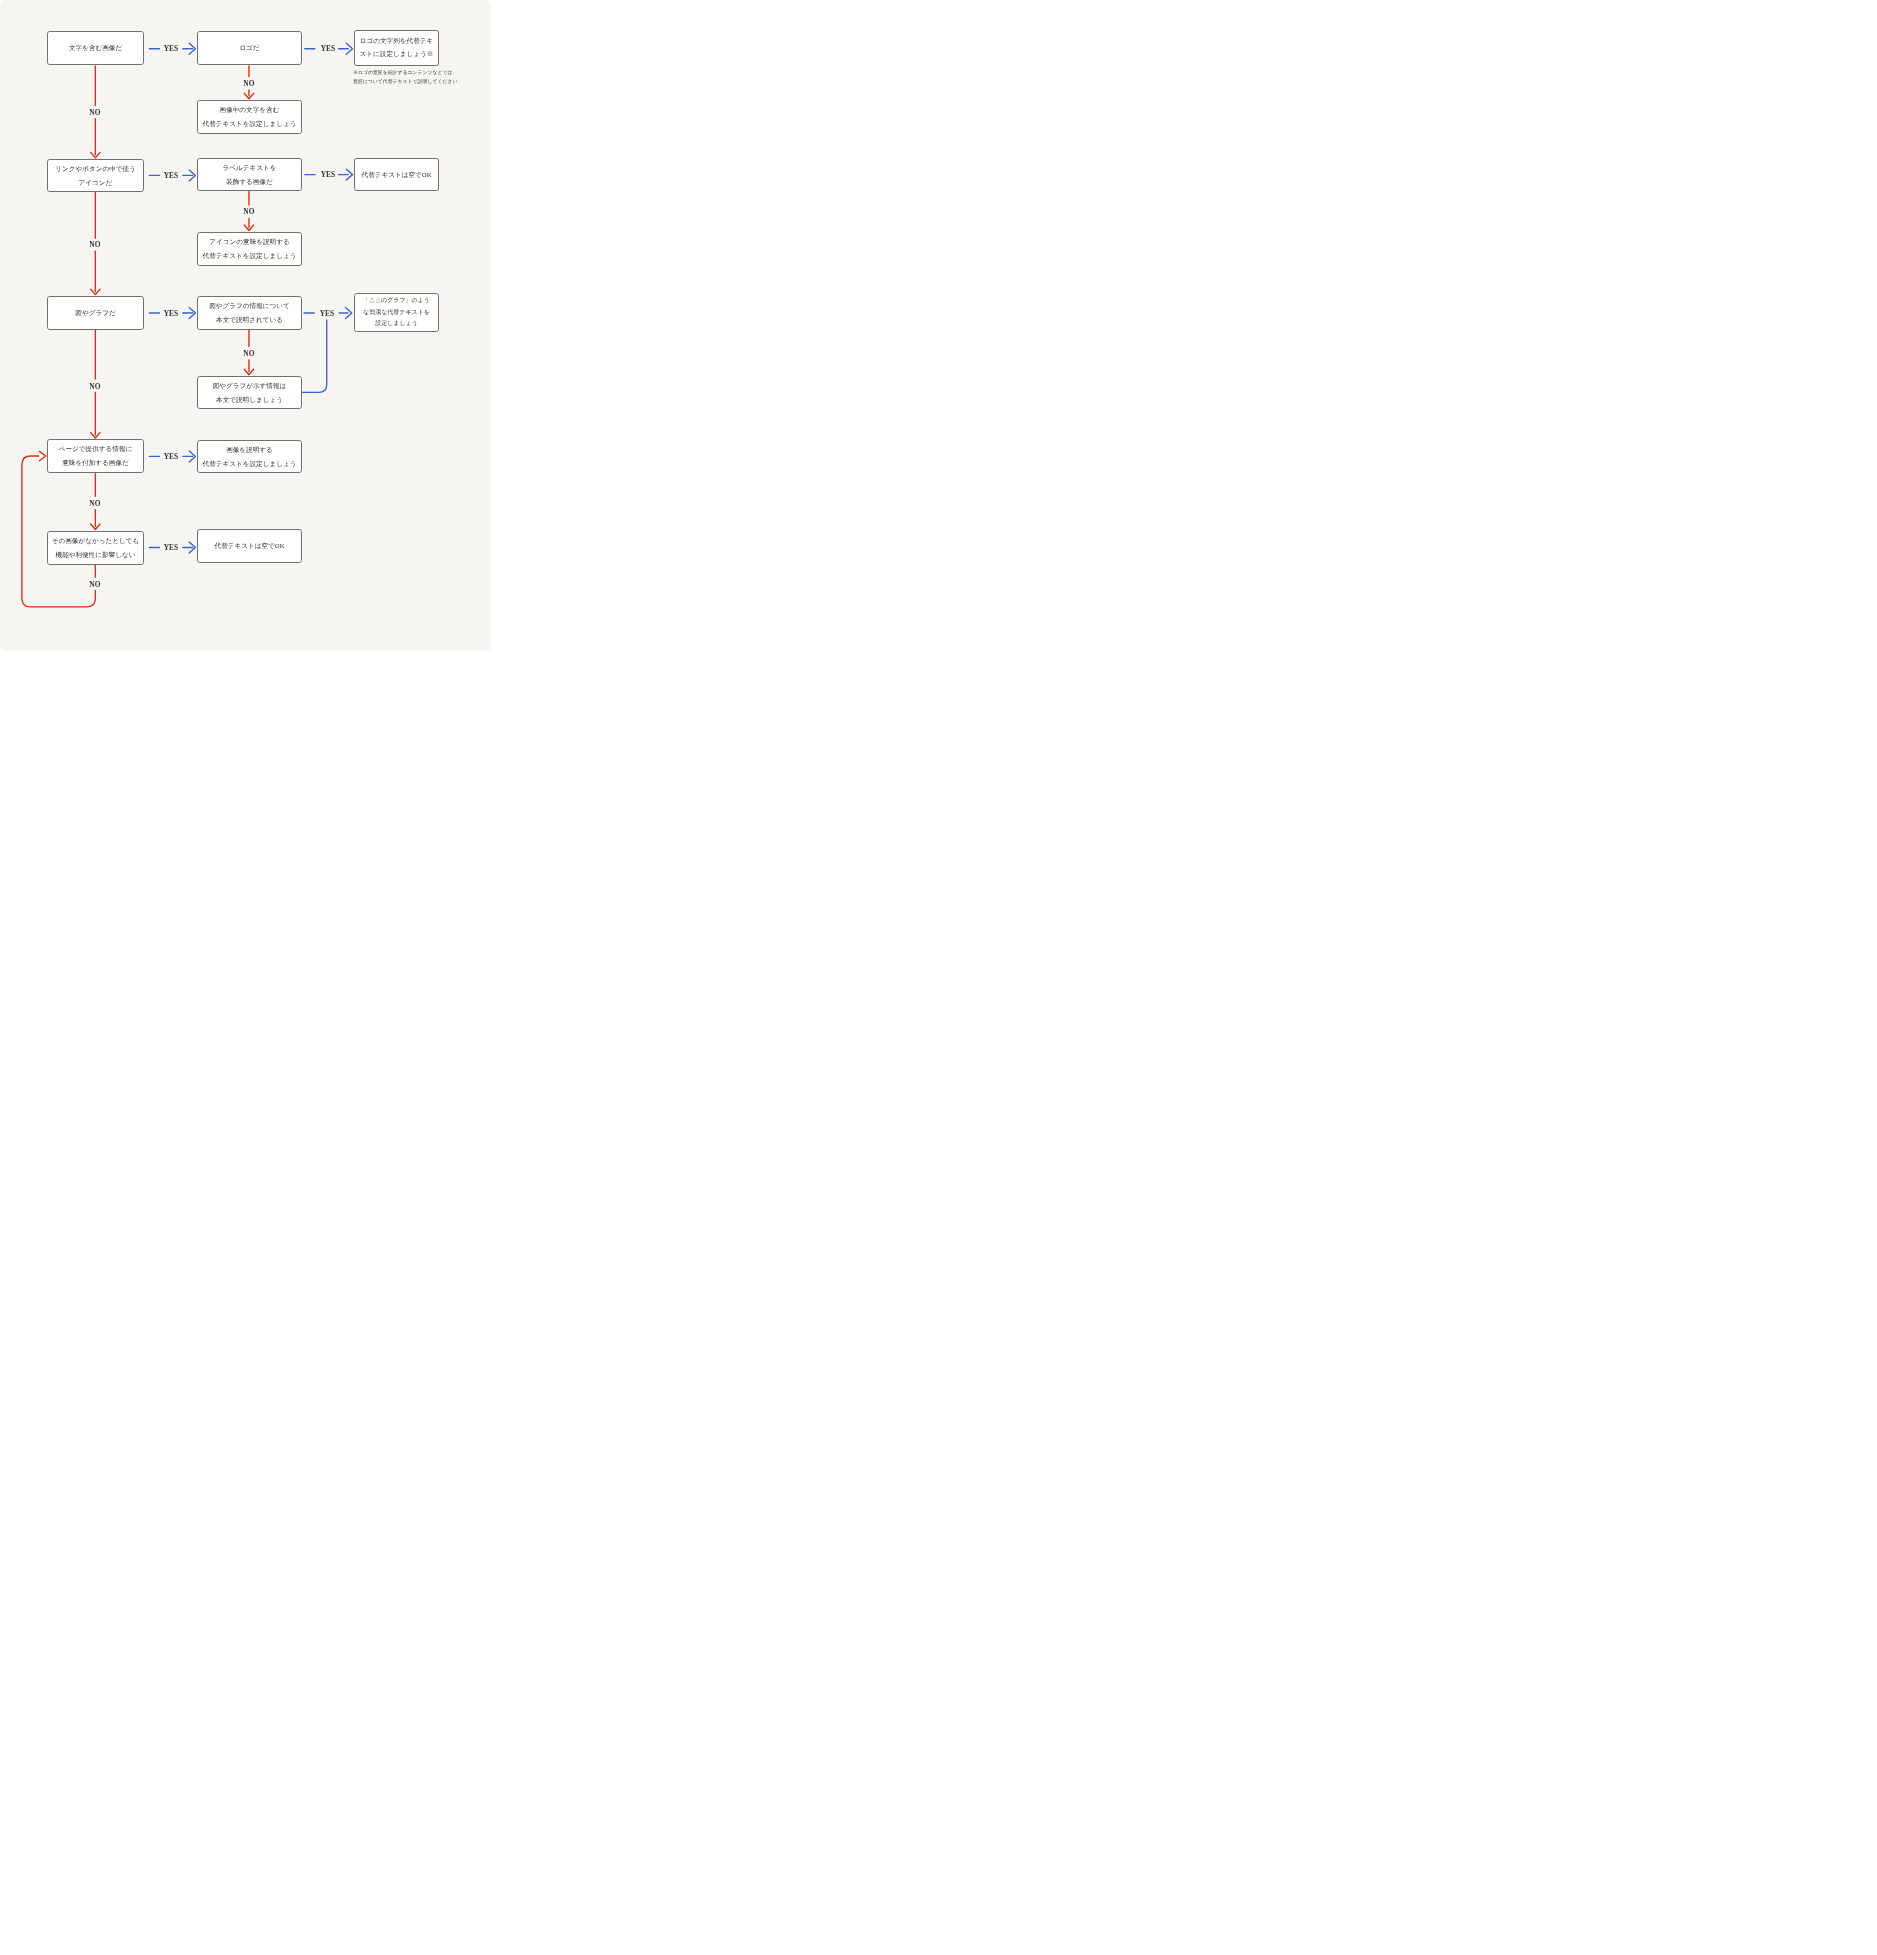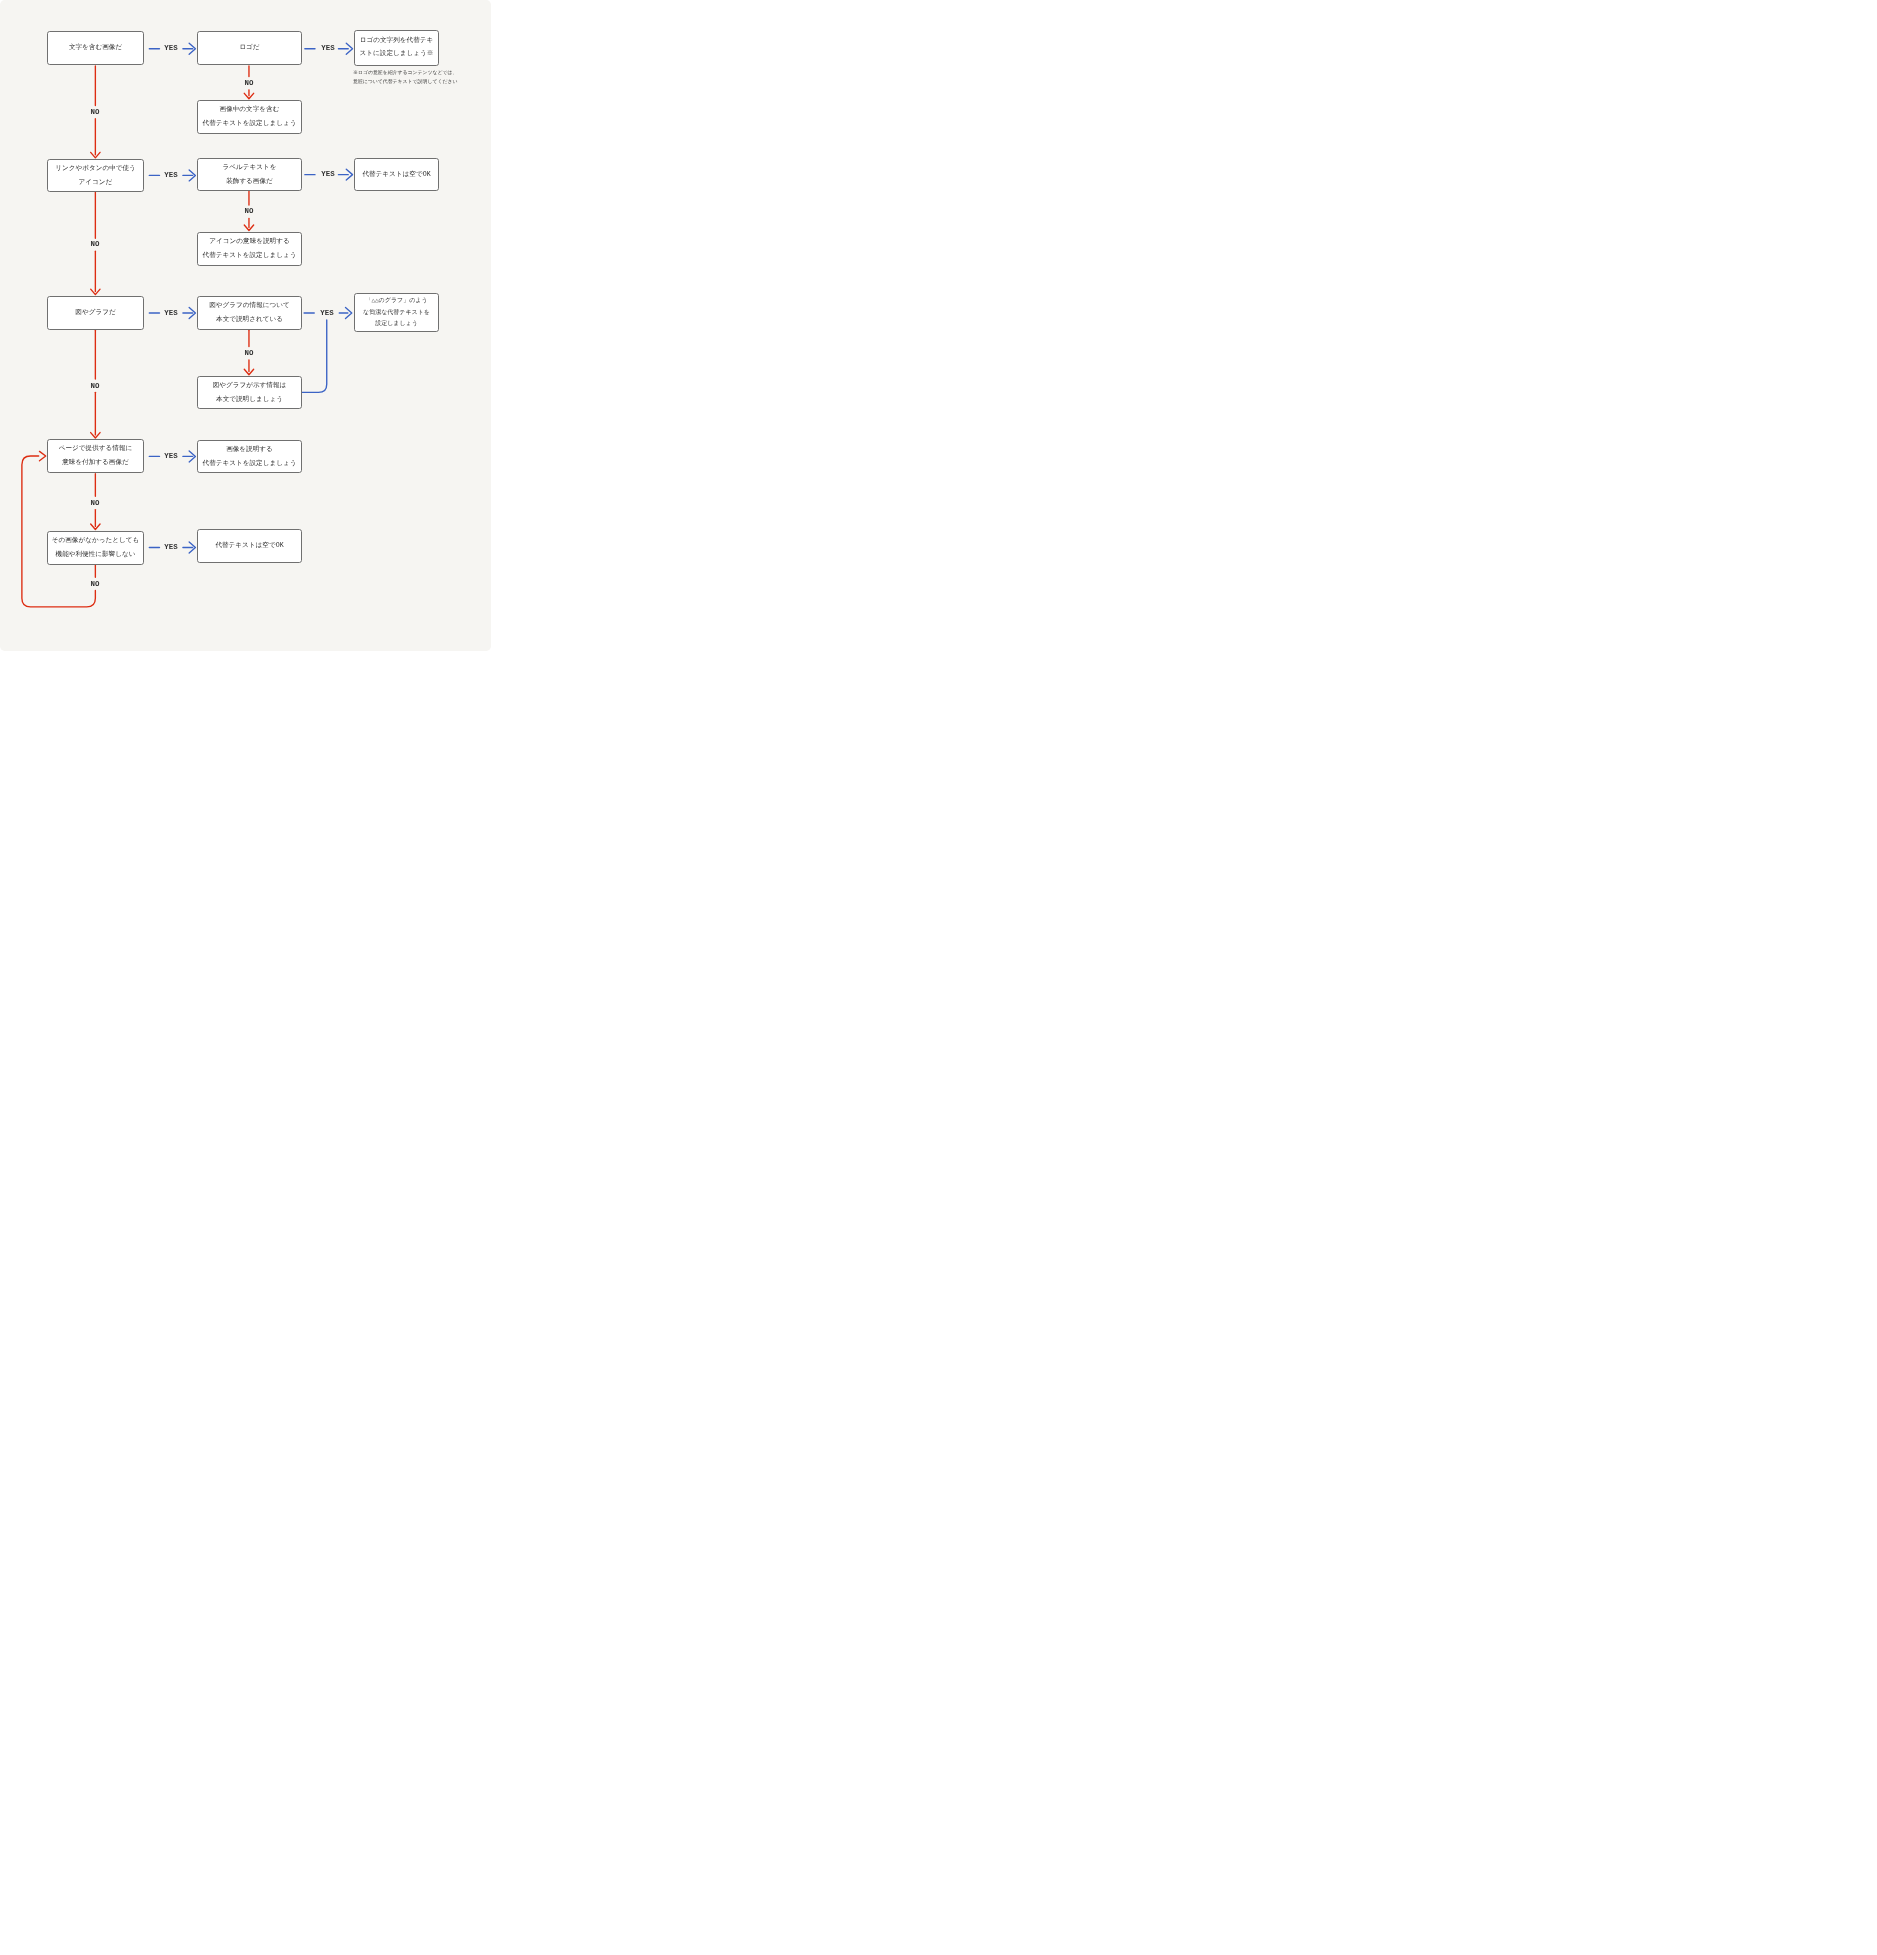--- a/index.html
+++ b/index.html
@@ -1,21 +1,21 @@
 <!DOCTYPE html>
 <html lang="ja" style="--yes-blue: #3b63c5; --no-red: #dd2d12; --box-border: #707070; --box-background: #ffffff; --text: #2e2e2e; --background: #f6f5f2;font-size:6.3px"><head>
 <meta charset="utf-8">
 <title></title>
 <style>
   html, body { margin:0; padding:0; background:#ffffff; }
   .canvas {
     position:relative; width:469px; height:651px;
     background:var(--background,#f6f5f2);
     border-radius:4.7px; overflow:hidden;
-    font-family:Liberation Mono, monospace;
+    font-family:Liberation Serif, serif;
     padding-left:22px;
   }
   .connectors { position:absolute; left:0; top:0; width:469px; height:651px; }
   .connectors path { fill:none; stroke-linecap:round; stroke-linejoin:round; stroke-width:3.5px; }
   .red-line   { stroke:var(--no-red,#dd2d12); }
   .blue-line  { stroke:var(--yes-blue,#3b63c5); }
   .blue-dash  { stroke:var(--yes-blue,#3b63c5); stroke-width:5.5px; }
   .node {
     position:absolute; box-sizing:border-box;
     display:flex; align-items:center; justify-content:center;

